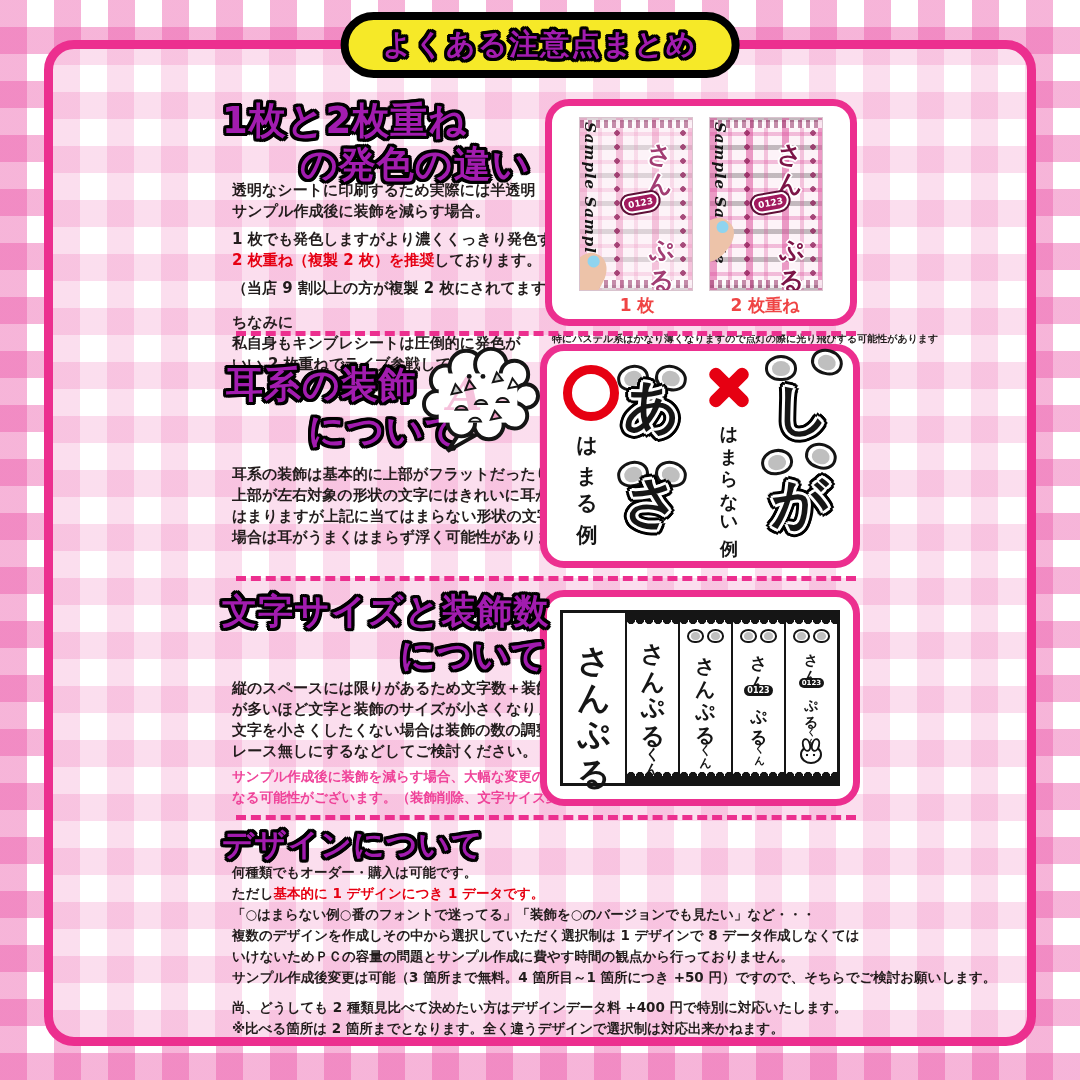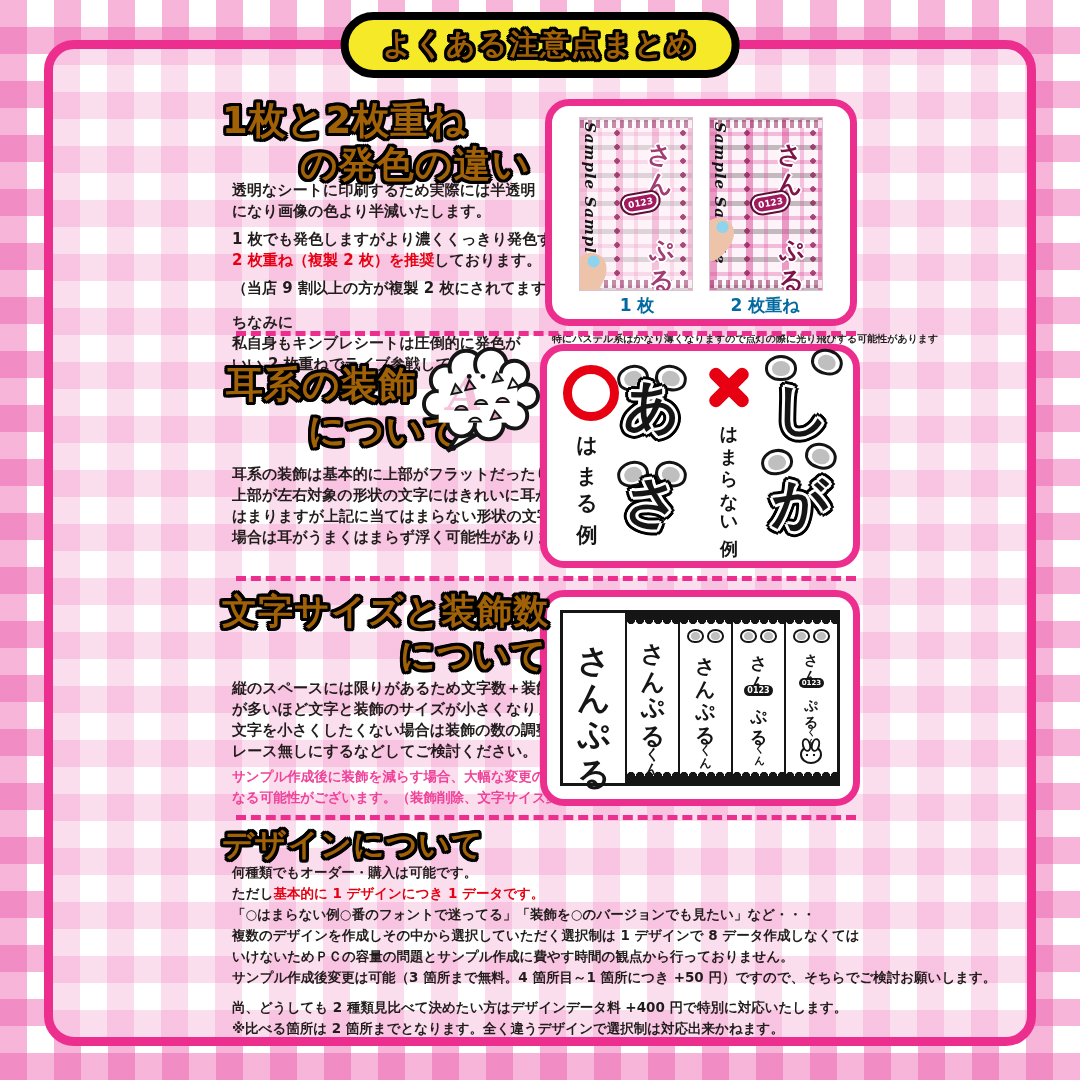--- a/index.html
+++ b/index.html
@@ -13,21 +13,21 @@
   }
   .panel{
     position:absolute;left:44px;top:40px;width:974px;height:988px;
     border:9px solid #ec2f8f;border-radius:30px;
     background-color:#fff;
     background-image:
       repeating-linear-gradient(90deg, rgba(236,90,170,.20) 0 27px, transparent 27px 54px),
       repeating-linear-gradient(0deg, rgba(236,90,170,.20) 0 27px, transparent 27px 54px);
   }
   
-  .otl{color:#a16207;font-weight:bold;
+  .otl{color:#a21caf;font-weight:bold;
     text-shadow:3px 0 #000,-3px 0 #000,0 3px #000,0 -3px #000,
       2px 2px #000,-2px 2px #000,2px -2px #000,-2px -2px #000,
       3px 2px #000,-3px 2px #000,3px -2px #000,-3px -2px #000,
       2px 3px #000,-2px 3px #000,2px -3px #000,-2px -3px #000;}
   .title-badge{
     position:absolute;left:50%;top:12px;transform:translateX(-50%);
     background:#f6e928;border:8px solid #000;border-radius:999px;
     padding:5px 34px;z-index:5;white-space:nowrap;}
   .title-badge .t{font-size:29px;letter-spacing:2px;}
   .h-big{position:absolute;font-size:37px;letter-spacing:1px;white-space:nowrap;z-index:2;}
@@ -63,21 +63,21 @@
   .photo.light .ptxt{color:#a23d73;} .photo.dark .ptxt{color:#7c1447;}
   .ptxt.pos-top{top:8px;right:20px;} .ptxt.pos-bot{bottom:10px;right:18px;}
   .badge0123{position:absolute;left:42px;top:76px;z-index:2;
     background:#a11a5e;color:#fff;border:2px solid #fff;box-shadow:0 0 0 2px #5f0f38;
     border-radius:8px 8px 11px 11px;font-size:9px;font-weight:bold;padding:2px 4px;transform:rotate(-10deg);}
   .hand{position:absolute;width:34px;height:48px;background:#edc3a9;border-radius:45%;z-index:4;}
   .hand::after{content:"";position:absolute;left:10px;top:2px;width:12px;height:12px;background:#8fd4ef;border-radius:50%;}
   .hand.p1{left:-10px;bottom:-10px;transform:rotate(28deg);}
   .hand.p2{left:-14px;bottom:26px;transform:rotate(40deg);}
   .plabels{display:flex;gap:16px;justify-content:center;margin-top:3px;}
-  .plabels span{width:112px;text-align:center;font-size:17px;font-weight:bold;color:#0369a1;}
+  .plabels span{width:112px;text-align:center;font-size:17px;font-weight:bold;color:#ef4444;}
   .pcap{margin-top:15px;text-align:center;font-size:10px;font-weight:bold;color:#221c1c;white-space:nowrap;}
   
   .circle-ok{position:absolute;left:16px;top:14px;width:38px;height:38px;border:9px solid #e60012;border-radius:50%;box-sizing:content-box;}
   .cross{position:absolute;left:158px;top:12px;width:48px;height:48px;}
   .cross::before,.cross::after{content:"";position:absolute;left:-1px;top:18px;width:50px;height:13px;background:#e60012;border-radius:6px;}
   .cross::before{transform:rotate(45deg);} .cross::after{transform:rotate(-45deg);}
   .vlabel{position:absolute;writing-mode:vertical-rl;text-orientation:upright;font-weight:bold;color:#151515;white-space:nowrap;}
   .bw{color:#151515;font-weight:bold;position:relative;z-index:1;
     text-shadow:3px 0 #fff,-3px 0 #fff,0 3px #fff,0 -3px #fff,
       2px 2px #fff,-2px 2px #fff,2px -2px #fff,-2px -2px #fff,
@@ -125,21 +125,21 @@
 
 <div class="title-badge">
   <span class="otl t">よくある注意点まとめ</span>
 </div>
 
 <div class="h-big otl" style="left:222px;top:96px;">1枚と2枚重ね</div>
 <div class="h-big otl" style="left:300px;top:140px;">の発色の違い</div>
 
 <div class="btxt" style="left:232px;top:180px;">
   <p><span>透明なシートに印刷するため実際には半透明</span><br>
-     <span>になり画像の色より半減いたします。</span></p>
+     <span>サンプル作成後に装飾を減らす場合。</span></p>
   <p><span>1 枚でも発色しますがより濃くくっきり発色する</span><br>
      <span class="red">2 枚重ね（複製 2 枚）を推奨</span><span>しております。</span></p>
   <p style="margin-bottom:13px;"><span>（当店 9 割以上の方が複製 2 枚にされてます）</span></p>
   <p><span>ちなみに</span><br>
      <span>私自身もキンブレシートは圧倒的に発色が</span><br>
      <span>いい 2 枚重ねでライブ参戦してます☆</span></p>
 </div>
 
 <div class="box" style="left:545px;top:99px;width:312px;height:227px;">
   <div class="photos">

